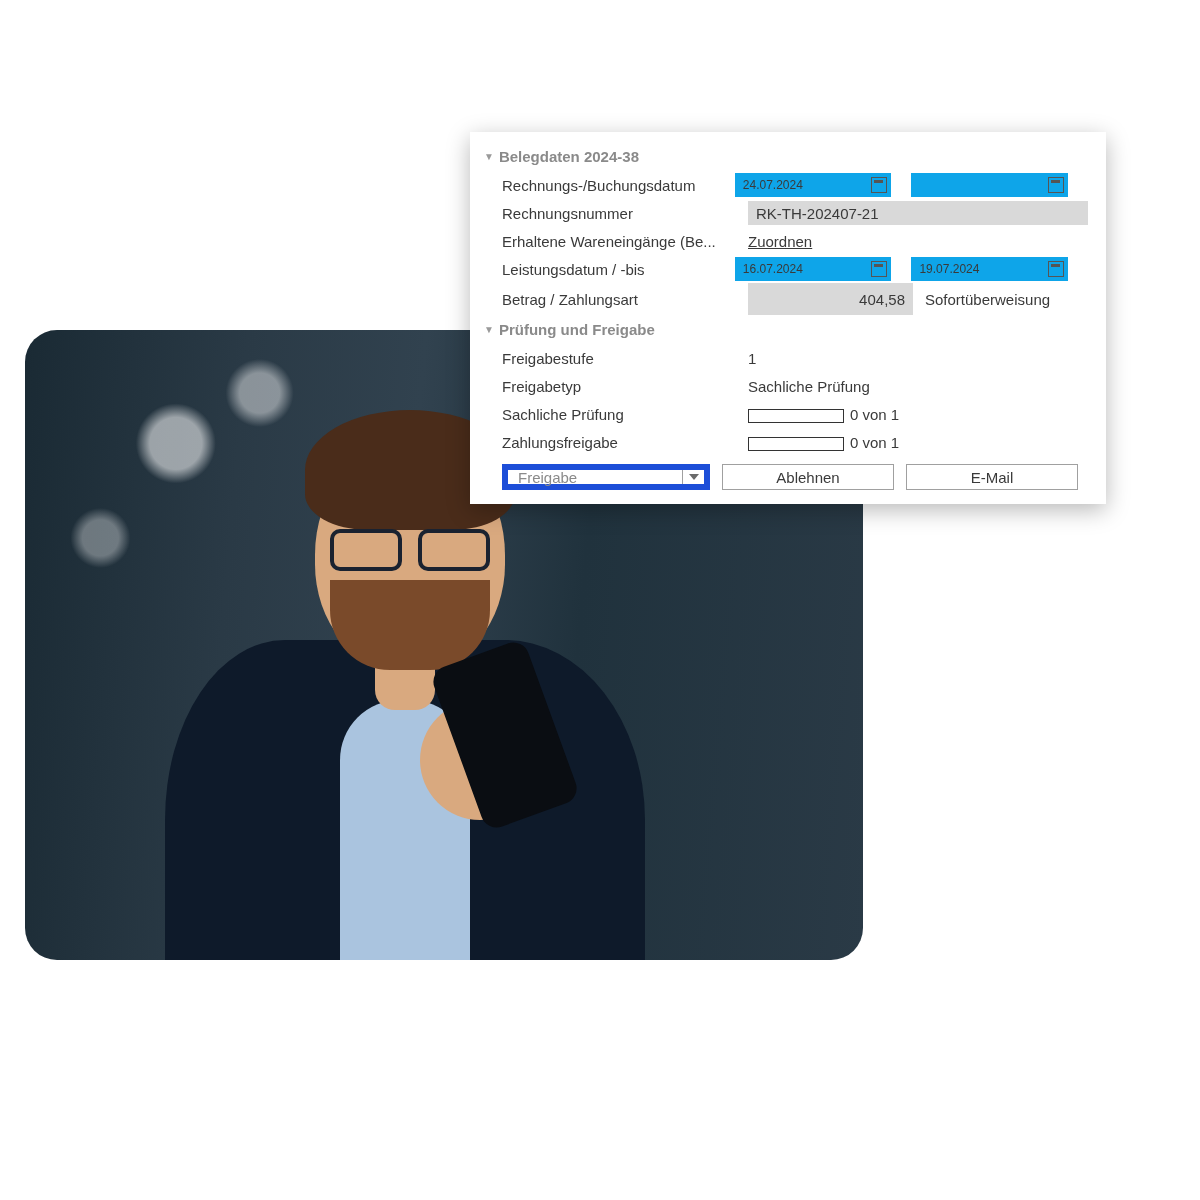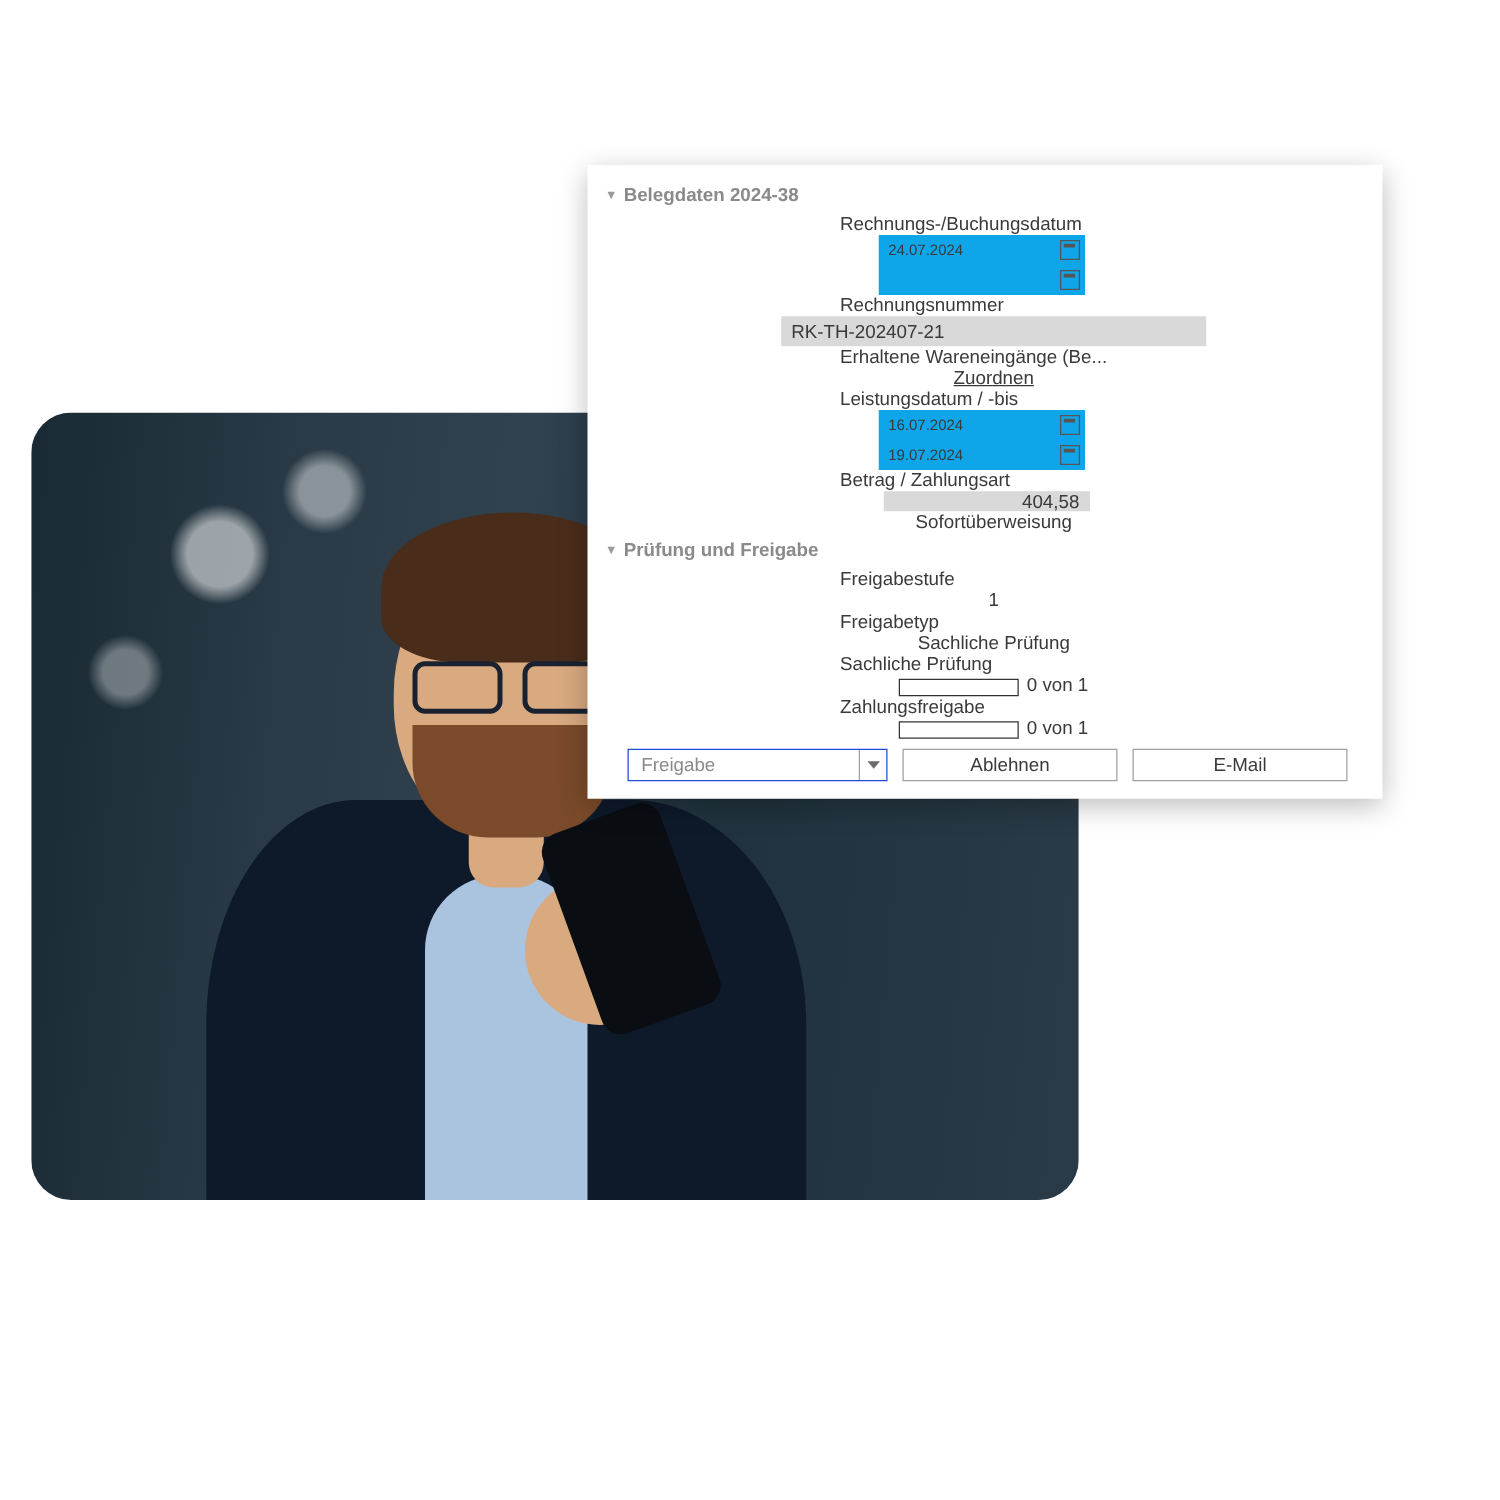--- a/index.html
+++ b/index.html
@@ -112,21 +112,20 @@
     margin: 6px 0 6px 0;
   }
   .section-head .tri {
     font-size: 10px; color:#9a9a9a;
   }
 
   .row {
     display:flex; align-items:center;
     min-height: 28px;
     margin-left: 18px;
-    flex-direction: column;
   }
   .row .label {
     width: 246px;
     white-space: nowrap;
     overflow: hidden;
     text-overflow: ellipsis;
     padding-right: 6px;
   }
 
   .dfield {
@@ -148,42 +147,42 @@
   .txtfield {
     display:inline-flex; align-items:center;
     width: 340px; height:24px;
     background:#d9d9d9;
     padding: 0 8px;
   }
   .txtfield.wide { width: 340px; }
 
   .numfield {
     display:inline-flex; align-items:center; justify-content:flex-end;
-    width: 165px; height:16px;
+    width: 165px; height:32px;
     background:#d9d9d9;
     padding: 0 8px;
     margin-right: 12px;
   }
 
   .link { text-decoration: underline; cursor:pointer; }
 
   .plain { padding-left: 0; }
 
   .progress-wrap { display:inline-flex; align-items:flex-end; gap:6px; }
   .progress {
     width: 96px; height:14px; border:1px solid #333; background:#fff;
   }
 
   .button-row {
     display:flex; gap:12px; margin: 8px 0 0 18px;
   }
   .dropdown {
     display:inline-flex; align-items:center;
     width: 208px; height:26px;
-    border:1px solid #1d4ed8; background:#fff;
+    border:6px solid #1d4ed8; background:#fff;
     color:#8a8a8a;
   }
   .dropdown .dd-label { flex:1; padding:0 10px; }
   .dropdown .dd-arrow {
     width:22px; height:100%; border-left:1px solid #a0a0a0;
     display:flex; align-items:center; justify-content:center;
   }
   .dd-arrow::before{
     content:""; border-left:5px solid transparent; border-right:5px solid transparent;
     border-top:6px solid #6a6a6a;

